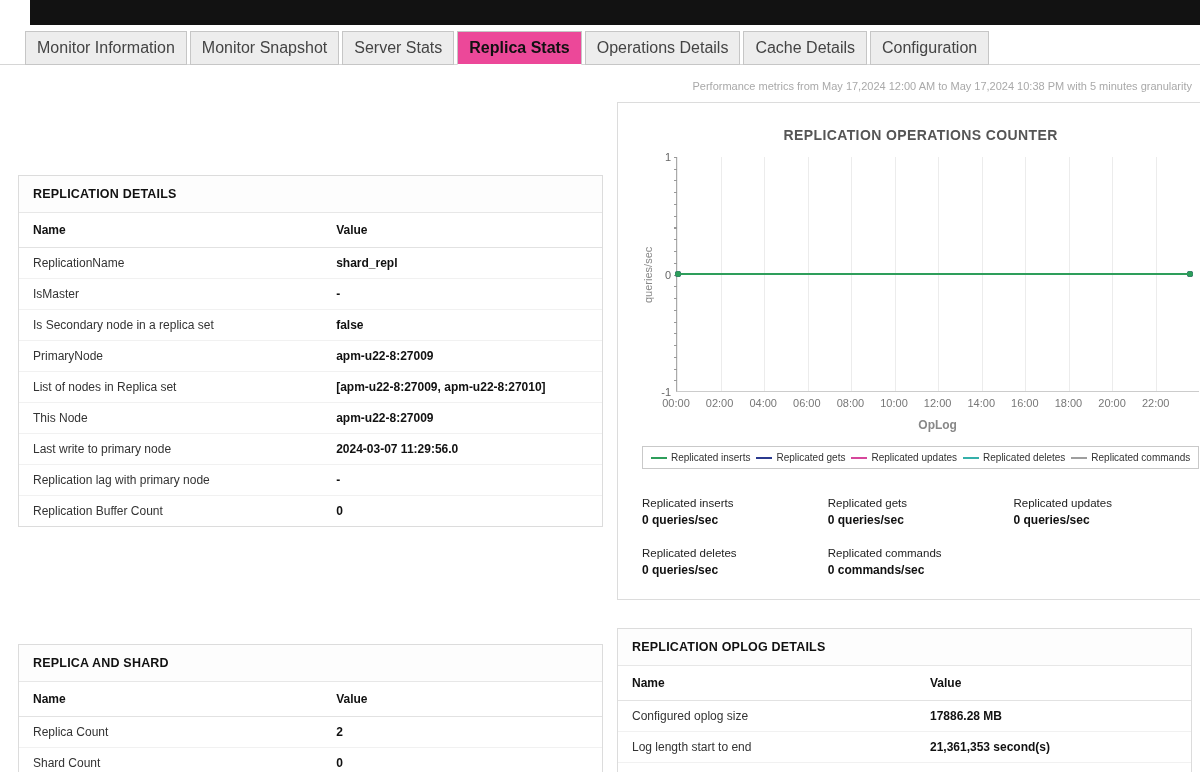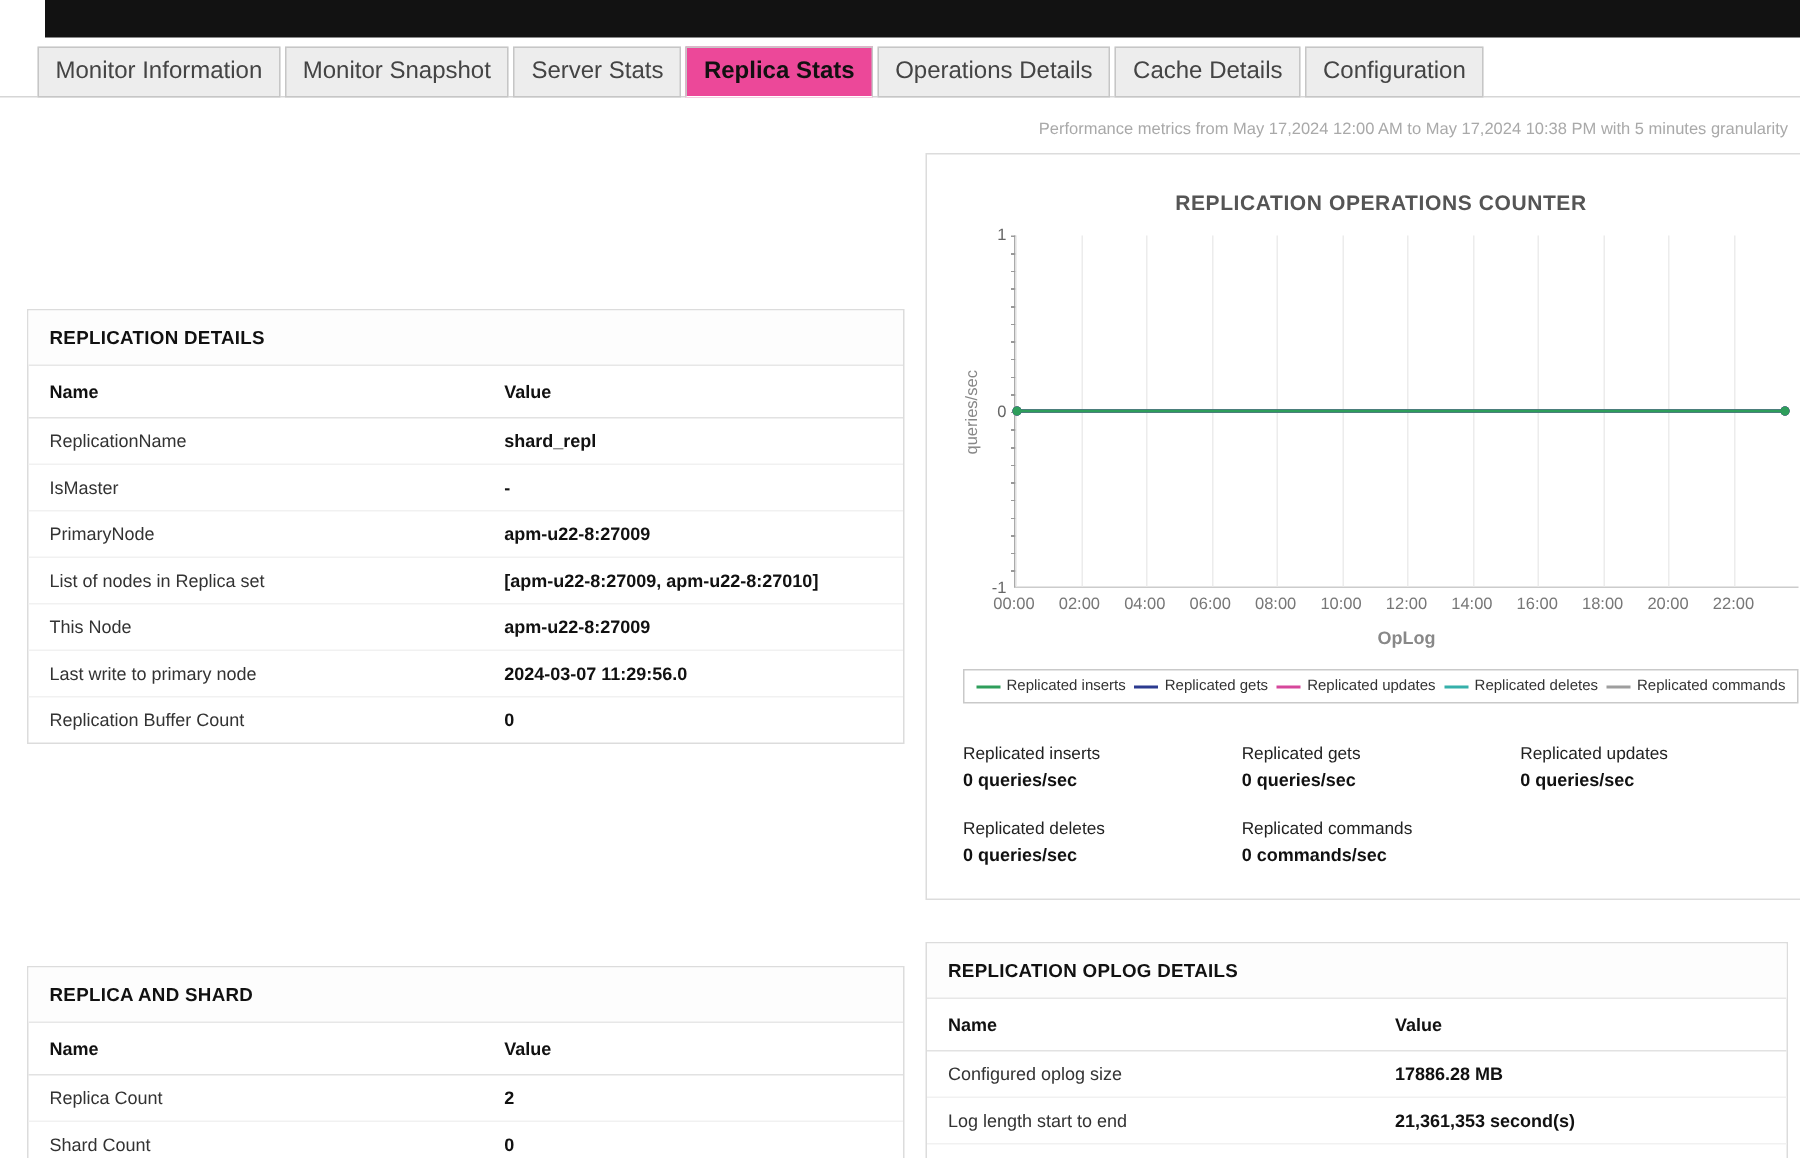--- a/index.html
+++ b/index.html
@@ -122,20 +122,24 @@
             <tr>
               <td class="k">ReplicationName</td>
               <td class="v">shard_repl</td>
             </tr>
 
             <tr>
               <td class="k">IsMaster</td>
               <td class="v">-</td>
             </tr>
 
+            <tr>
+              <td class="k">Is Secondary node in a replica set</td>
+              <td class="v">false</td>
+            </tr>
 
             <tr>
               <td class="k">PrimaryNode</td>
               <td class="v">apm-u22-8:27009</td>
             </tr>
 
             <tr>
               <td class="k">List of nodes in Replica set</td>
               <td class="v">[apm-u22-8:27009, apm-u22-8:27010]</td>
             </tr>
@@ -144,20 +148,24 @@
               <td class="k">This Node</td>
               <td class="v">apm-u22-8:27009</td>
             </tr>
 
             <tr>
               <td class="k">Last write to primary node</td>
               <td class="v">2024-03-07 11:29:56.0</td>
             </tr>
 
 
+            <tr>
+              <td class="k">Replication lag with primary node</td>
+              <td class="v">-</td>
+            </tr>
 
             <tr>
               <td class="k">Replication Buffer Count</td>
               <td class="v">0</td>
             </tr>
           </tbody>
       </table>
     </div>
 
     <div class="panel grow">

